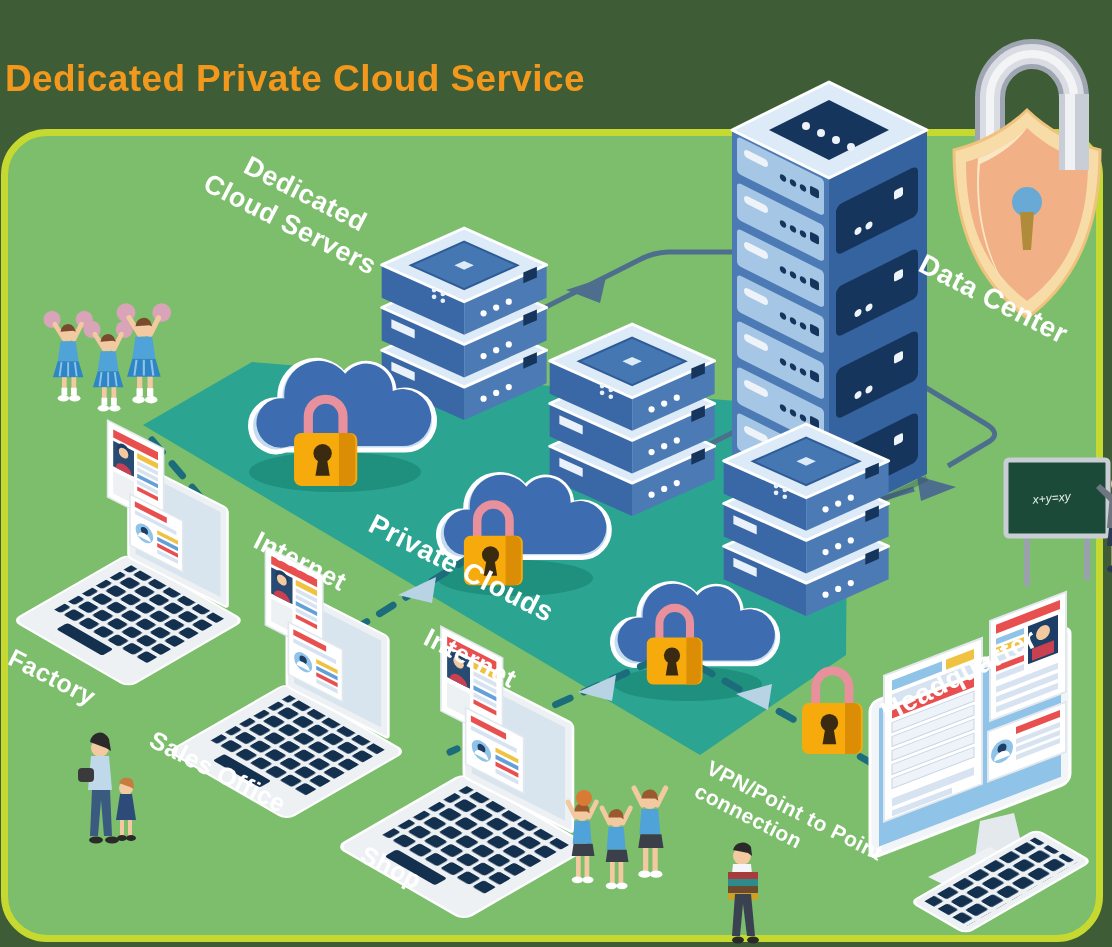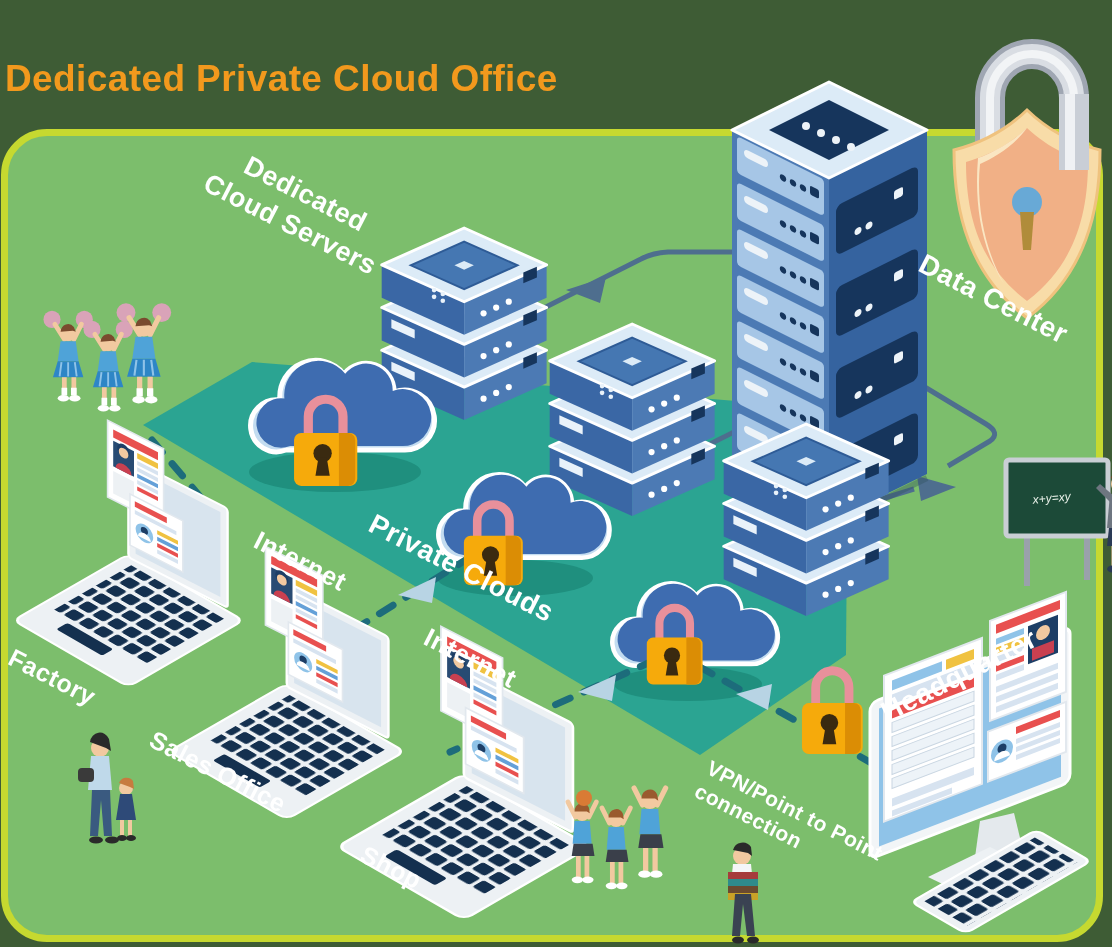--- a/index.html
+++ b/index.html
@@ -334,21 +334,21 @@
       <path d="M85,108 C112,134 142,144 158,148 C158,208 144,272 85,316 C26,272 12,208 12,148 C28,144 58,134 85,108 Z" fill="#F8DCA8" stroke="#EFC27E" stroke-width="3"></path>
       <path d="M85,126 C107,147 132,156 146,160 C146,210 134,262 85,299 C36,262 24,210 24,160 C38,156 63,147 85,126 Z" fill="#F1B086"></path>
       <path d="M85,126 C70,140 52,150 36,156 C32,204 40,248 62,282 C42,246 34,202 38,162 C52,156 72,144 85,126 Z" fill="#FAE6C2"></path>
       <rect x="117" y="92" width="30" height="76" fill="#C9CED6"></rect>
       <rect x="123" y="92" width="10" height="76" fill="#EFF1F4"></rect>
       <circle cx="85" cy="200" r="15" fill="#68A9D6"></circle>
       <path d="M78,210 h14 l-3,38 h-8 z" fill="#B08C3A"></path>
     </g>
   </svg>
 
-  <div class="title">Dedicated Private Cloud Office</div>
+  <div class="title">Dedicated Private Cloud Service</div>
 
   <div class="label lbl-center" style="left:185px;top:176px;width:225px;font-size:27px;line-height:1.25;transform:rotate(27deg);">
     <div>Dedicated</div>
     <div>Cloud Servers</div>
   </div>
 
   <div class="label lbl27" style="left:928px;top:248px;font-size:28px;">Data Center</div>
 
   <div class="label lbl27" style="left:378px;top:508px;font-size:28px;">Private Clouds</div>
 

